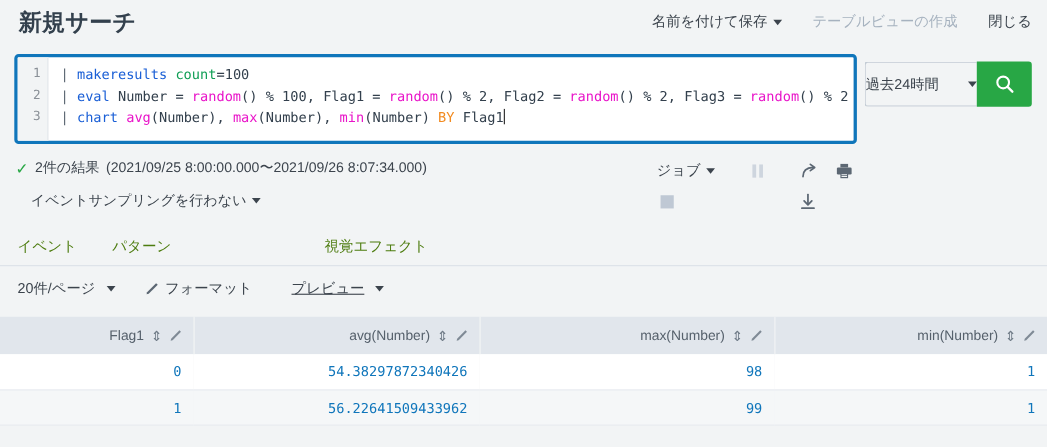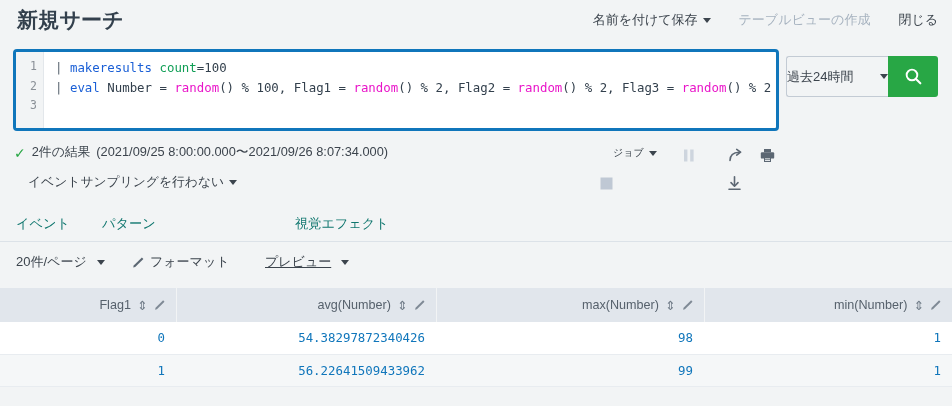--- a/index.html
+++ b/index.html
@@ -100,41 +100,41 @@
     display: flex; align-items: center; gap: 6px;
     font-size: 12.8px; color: #3c444d;
   }
   .check { color: #28a745; font-size: 14px; line-height: 1; }
   .sampling {
     position: absolute; left: 28px; top: 35px;
     font-size: 12.8px; color: #3c444d; cursor: pointer;
   }
   .jobs { position: absolute; left: 597px; top: 4px; width: 350px; height: 58px; }
   .job-label {
-    position: absolute; left: 16px; top: 3px; font-size: 10px; cursor: pointer;
+    position: absolute; left: 0; top: 3px; font-size: 13px; cursor: pointer;
   }
   .icobtn {
     position: absolute; display: flex; align-items: center; justify-content: center;
     cursor: pointer;
   }
   .smartmode {
     position: absolute; left: 212px; top: 2px; width: 120px;
     font-size: 12.8px; line-height: 18px; color: #3c444d; cursor: pointer;
   }
   .bulb { display: inline-block; vertical-align: -2px; margin-right: 4px; }
 
   
   .tabs {
     position: absolute; left: 0; top: 206px; width: 952px; height: 36px;
     border-bottom: 1px solid #dce2e8; background: #f2f4f5;
   }
   .tab {
     position: absolute; top: 0; height: 36px;
     display: flex; align-items: center;
-    font-size: 13.2px; color: #0f766e; cursor: pointer;
+    font-size: 13.2px; color: #4d7c0f; cursor: pointer;
     padding: 0 2px;
   }
   .tab.active { font-weight: 700; color: #33404d; border-bottom: 3px solid #1076bb; }
 
   
   .toolbar { position: absolute; left: 0; top: 250px; width: 952px; height: 32px; padding-left: 24px; }
   .tb {
     position: absolute; top: 0; display: flex; align-items: center; gap: 5px;
     font-size: 13px; color: #3c444d; cursor: pointer;
   }
@@ -185,20 +185,23 @@
         <div class="lineno" style="top:7px">1</div>
         <div class="lineno" style="top:26.5px">2</div>
         <div class="lineno" style="top:46px">3</div>
       </div>
       <div class="code">
         <div class="codeline">
           <span class="tok-pipe">|</span> <span class="tok-cmd">makeresults</span> <span class="tok-arg">count</span><span class="tok-plain">=</span><span class="tok-num">100</span>
         </div>
         <div class="codeline">
           <span class="tok-pipe">|</span> <span class="tok-cmd">eval</span> <span class="tok-plain">Number = </span><span class="tok-fn">random</span><span class="tok-plain">() % 100, Flag1 = </span><span class="tok-fn">random</span><span class="tok-plain">() % 2, Flag2 = </span><span class="tok-fn">random</span><span class="tok-plain">() % 2, Flag3 = </span><span class="tok-fn">random</span><span class="tok-plain">() % 2</span>
+        </div>
+        <div class="codeline">
+          <span class="tok-pipe">|</span> <span class="tok-cmd">chart</span> <span class="tok-fn">avg</span><span class="tok-plain">(Number), </span><span class="tok-fn">max</span><span class="tok-plain">(Number), </span><span class="tok-fn">min</span><span class="tok-plain">(Number) </span><span class="tok-kw">BY</span><span class="tok-plain"> Flag1</span><span class="cursor"></span>
         </div>
       </div>
     </div>
 
     <div class="timepicker">
       <span>過去24時間</span>
         <span class="caret"></span>
     </div>
 
     <div class="searchbtn">

